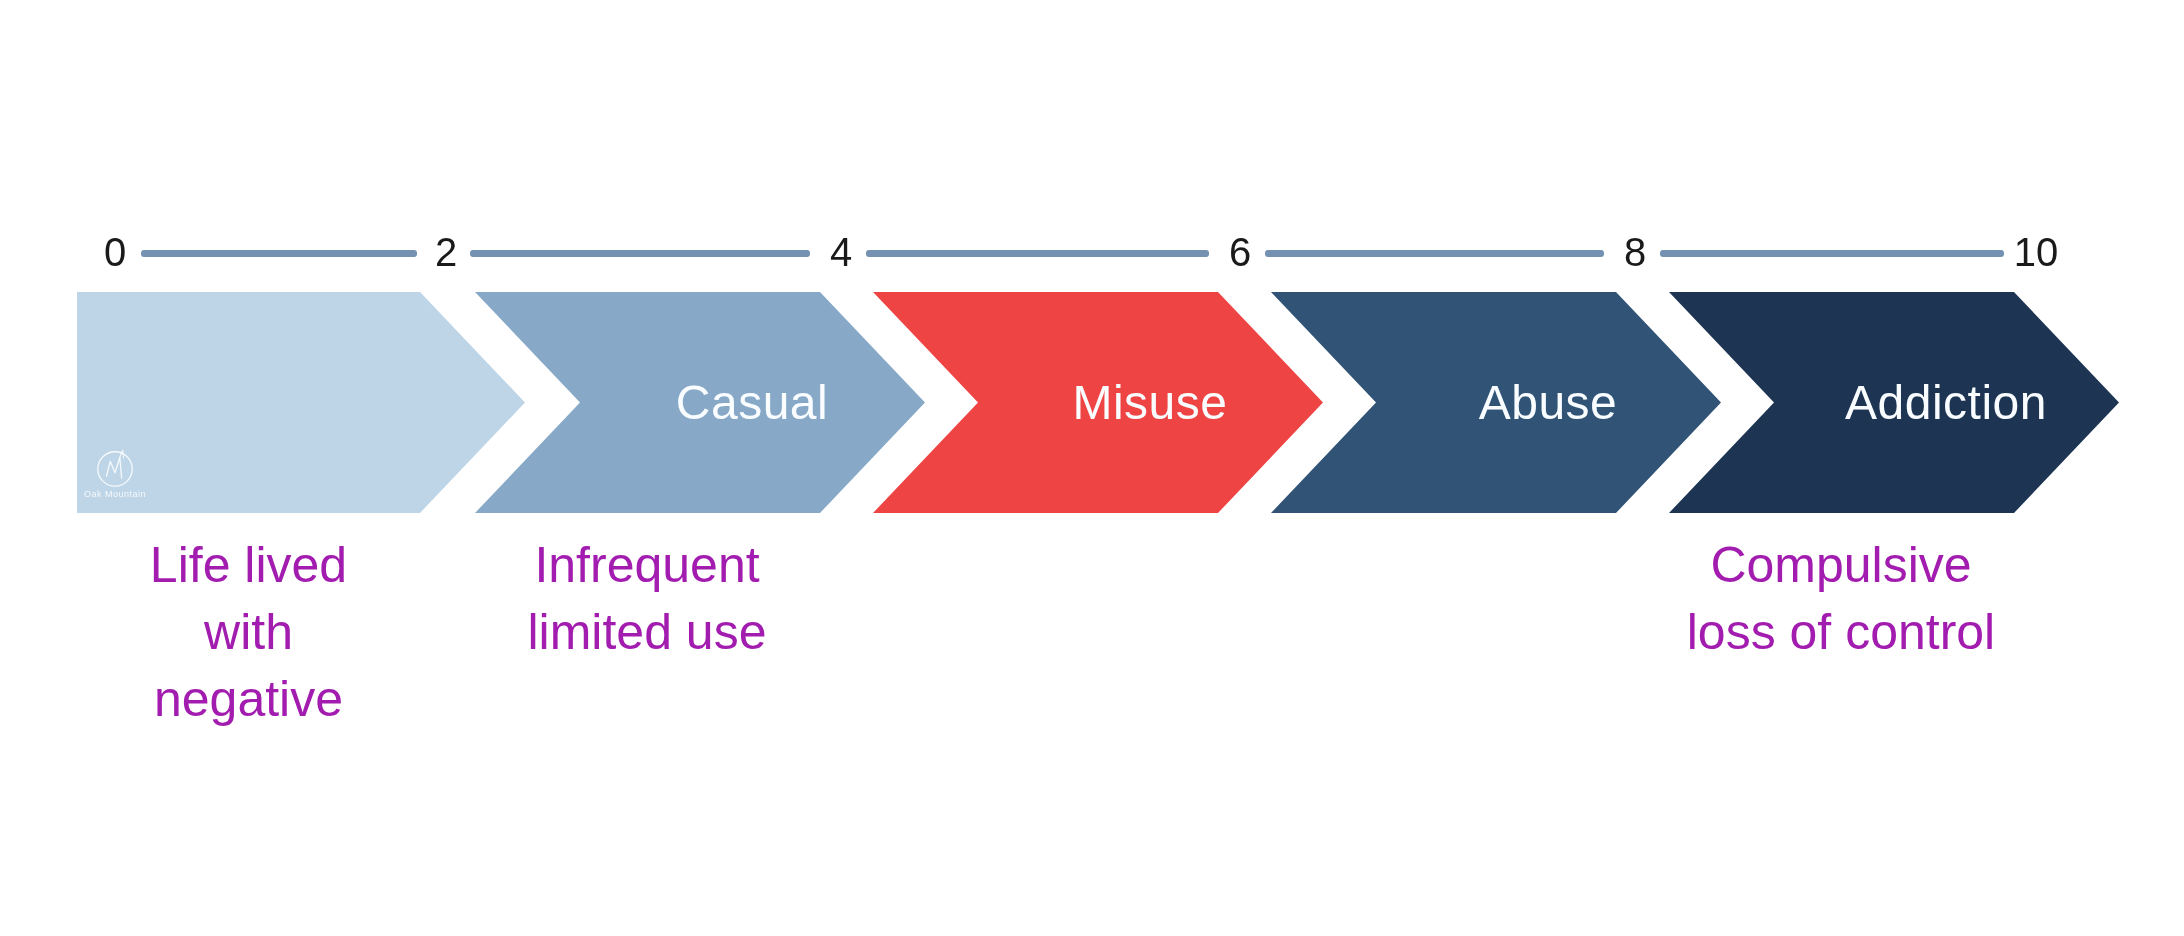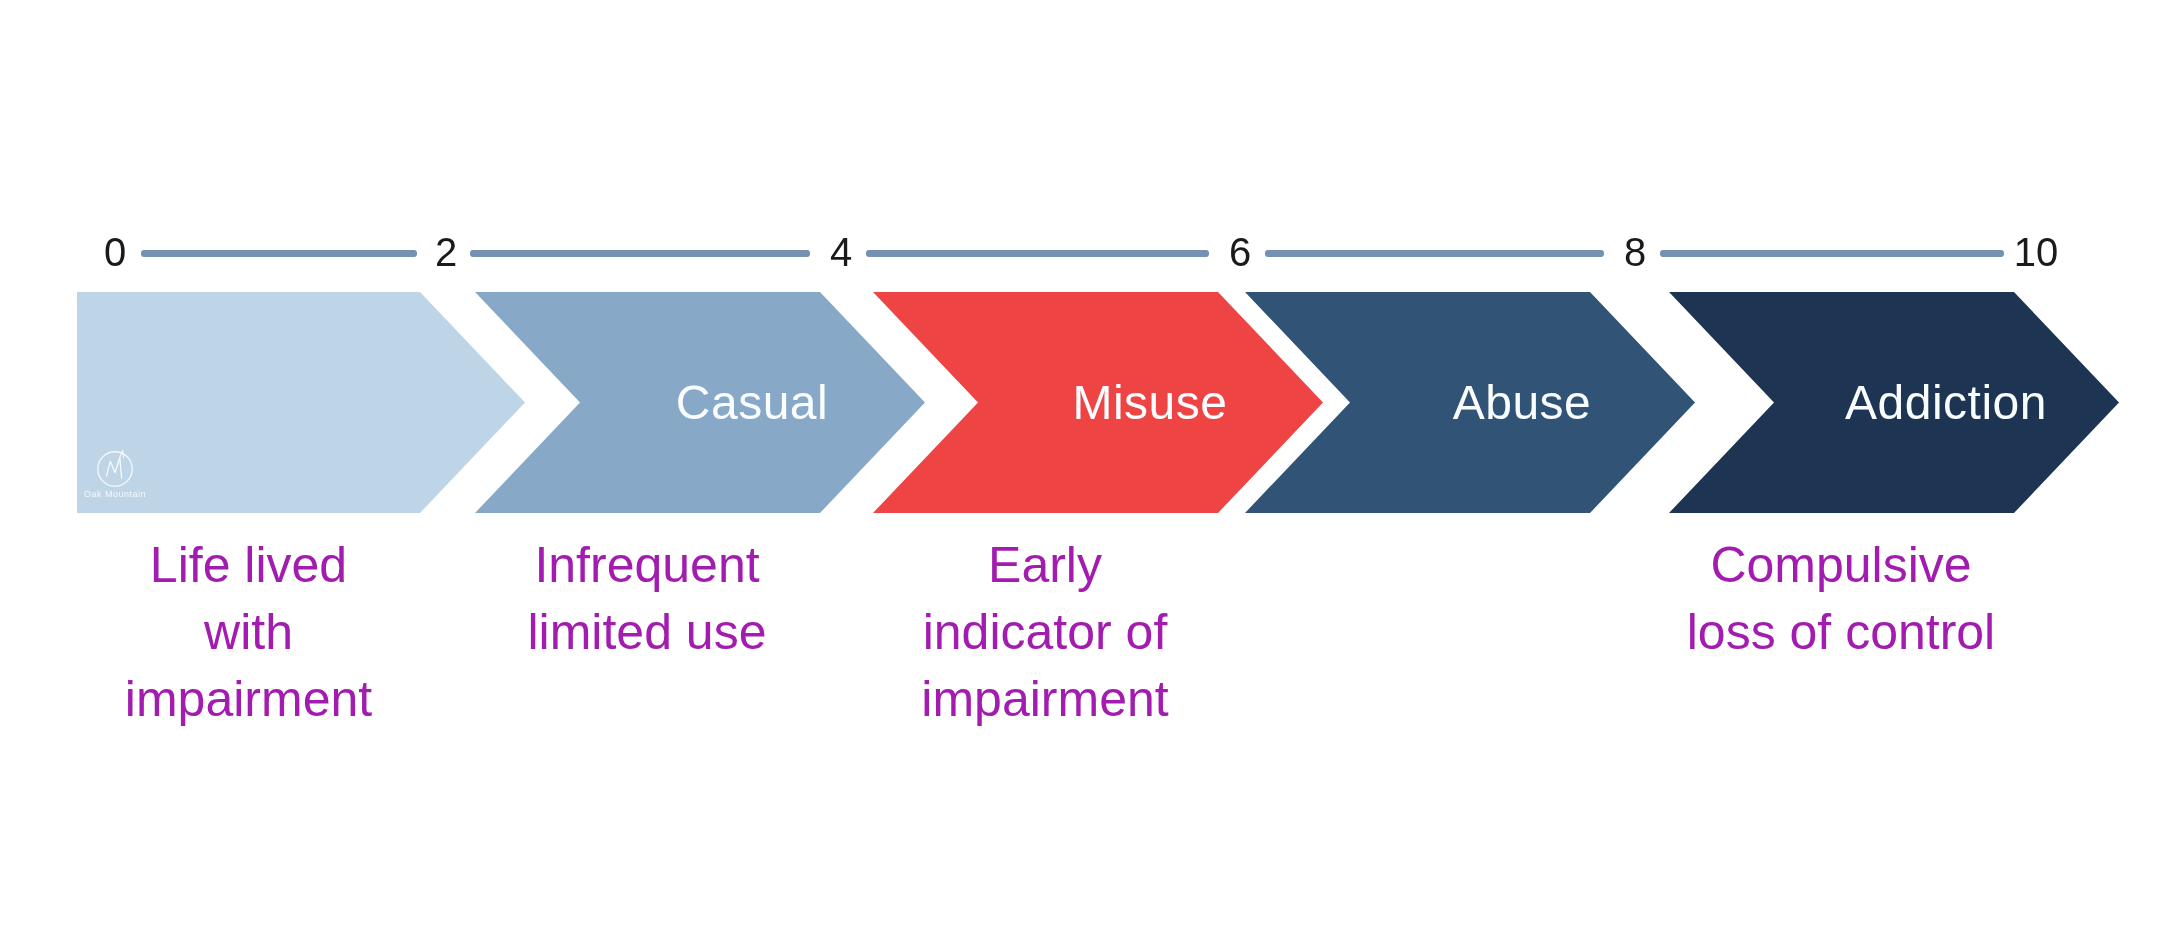--- a/index.html
+++ b/index.html
@@ -59,21 +59,21 @@
     clip-path: polygon(0 0, 343px 0, 448px 50%, 343px 100%, 0 100%);
     padding-right: 58px;
   }
   .a1, .a2, .a3, .a4 {
     width: 450px;
     clip-path: polygon(0 0, 345px 0, 450px 50%, 345px 100%, 0 100%, 105px 50%);
     padding-left: 52px;
   }
   .a1 { left: 475px; }
   .a2 { left: 873px; }
-  .a3 { left: 1245px; }
+  .a3 { left: 1271px; }
   .a4 { left: 1669px; }
 
   
   .logo {
     position: absolute;
     left: 2px;
     top: 155px;
     width: 72px;
     color: rgba(255,255,255,0.85);
     text-align: center;
@@ -141,33 +141,28 @@
     <span>Abuse</span>
   </div>
 
   <div class="arrow a4" style="background: rgb(29, 53, 82);">
     <span>Addiction</span>
   </div>
 
   <div class="desc d0">
     <div>Life lived</div>
     <div>with</div>
-    <div>impairment</div>
+    <div>negative</div>
   </div>
 
   <div class="desc d1">
     <div>Infrequent</div>
     <div>limited use</div>
   </div>
 
-  <div class="desc d2">
-    <div>Early</div>
-    <div>indicator of</div>
-    <div>impairment</div>
-  </div>
 
 
   <div class="desc d4">
     <div>Compulsive</div>
     <div>loss of control</div>
   </div>
 
 </div>
 
 </body></html>

